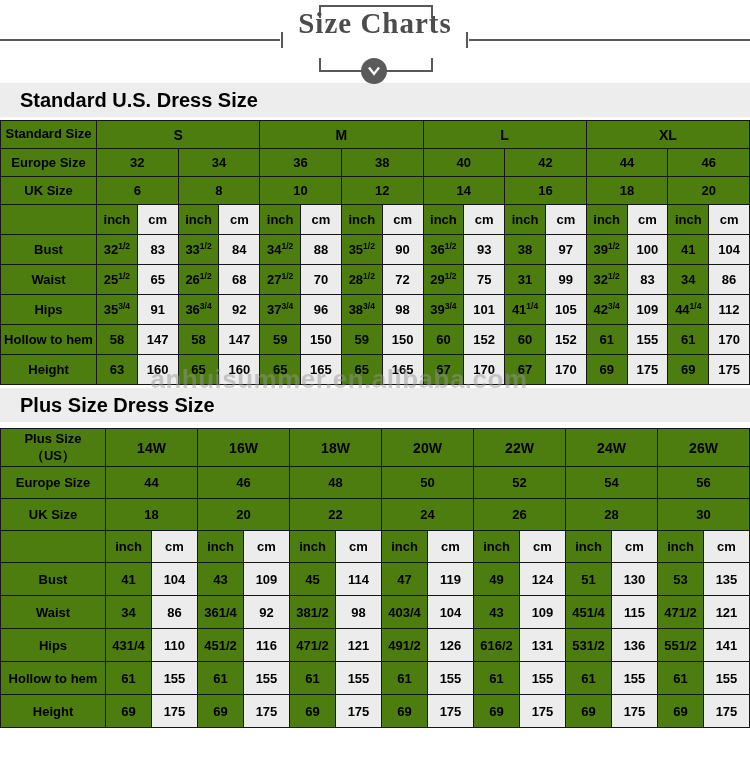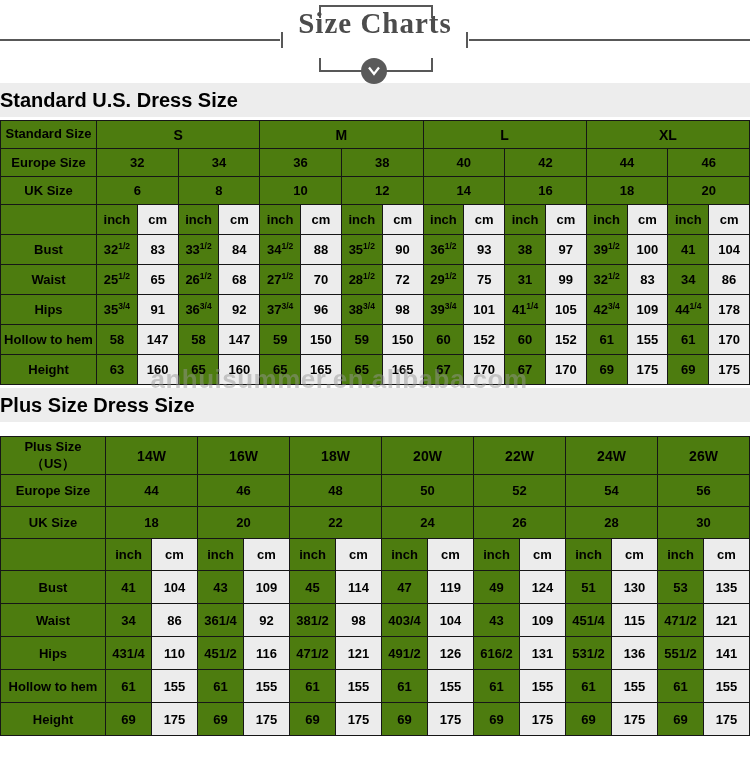--- a/index.html
+++ b/index.html
@@ -34,24 +34,24 @@
   .chev-circle {
     position:absolute; top:58px; left:361px; width:26px; height:26px;
     background:#5a5a5a; border-radius:50%;
     display:flex; align-items:center; justify-content:center;
   }
   
   .band {
     height:34px; background:#ededed;
     display:flex; align-items:center;
     font-size:20px; font-weight:bold; color:#000;
-    padding-left:0; box-sizing:border-box;
+    padding-left:20px; box-sizing:border-box;
   }
   .band.first { margin-bottom:3px; }
-  .band.second { margin-top:3px; margin-bottom:14px; }
+  .band.second { margin-top:3px; margin-bottom:6px; }
   
   table {
     width:750px; border-collapse:collapse; table-layout:fixed;
     background:#4d7c0f;
   }
   td {
     border:1px solid #161616;
     text-align:center; vertical-align:middle;
     font-size:13px; font-weight:bold; color:#000;
     padding:0; overflow:hidden;
@@ -210,21 +210,21 @@
         <td class="shade">96</td>
         <td>38<sup>3/4</sup></td>
         <td class="shade">98</td>
         <td>39<sup>3/4</sup></td>
         <td class="shade">101</td>
         <td>41<sup>1/4</sup></td>
         <td class="shade">105</td>
         <td>42<sup>3/4</sup></td>
         <td class="shade">109</td>
         <td>44<sup>1/4</sup></td>
-        <td class="shade">178</td>
+        <td class="shade">112</td>
       </tr>
       <tr class="h30">
         <td>Hollow to hem</td>
         <td>58</td>
         <td class="shade">147</td>
         <td>58</td>
         <td class="shade">147</td>
         <td>59</td>
         <td class="shade">150</td>
         <td>59</td>

